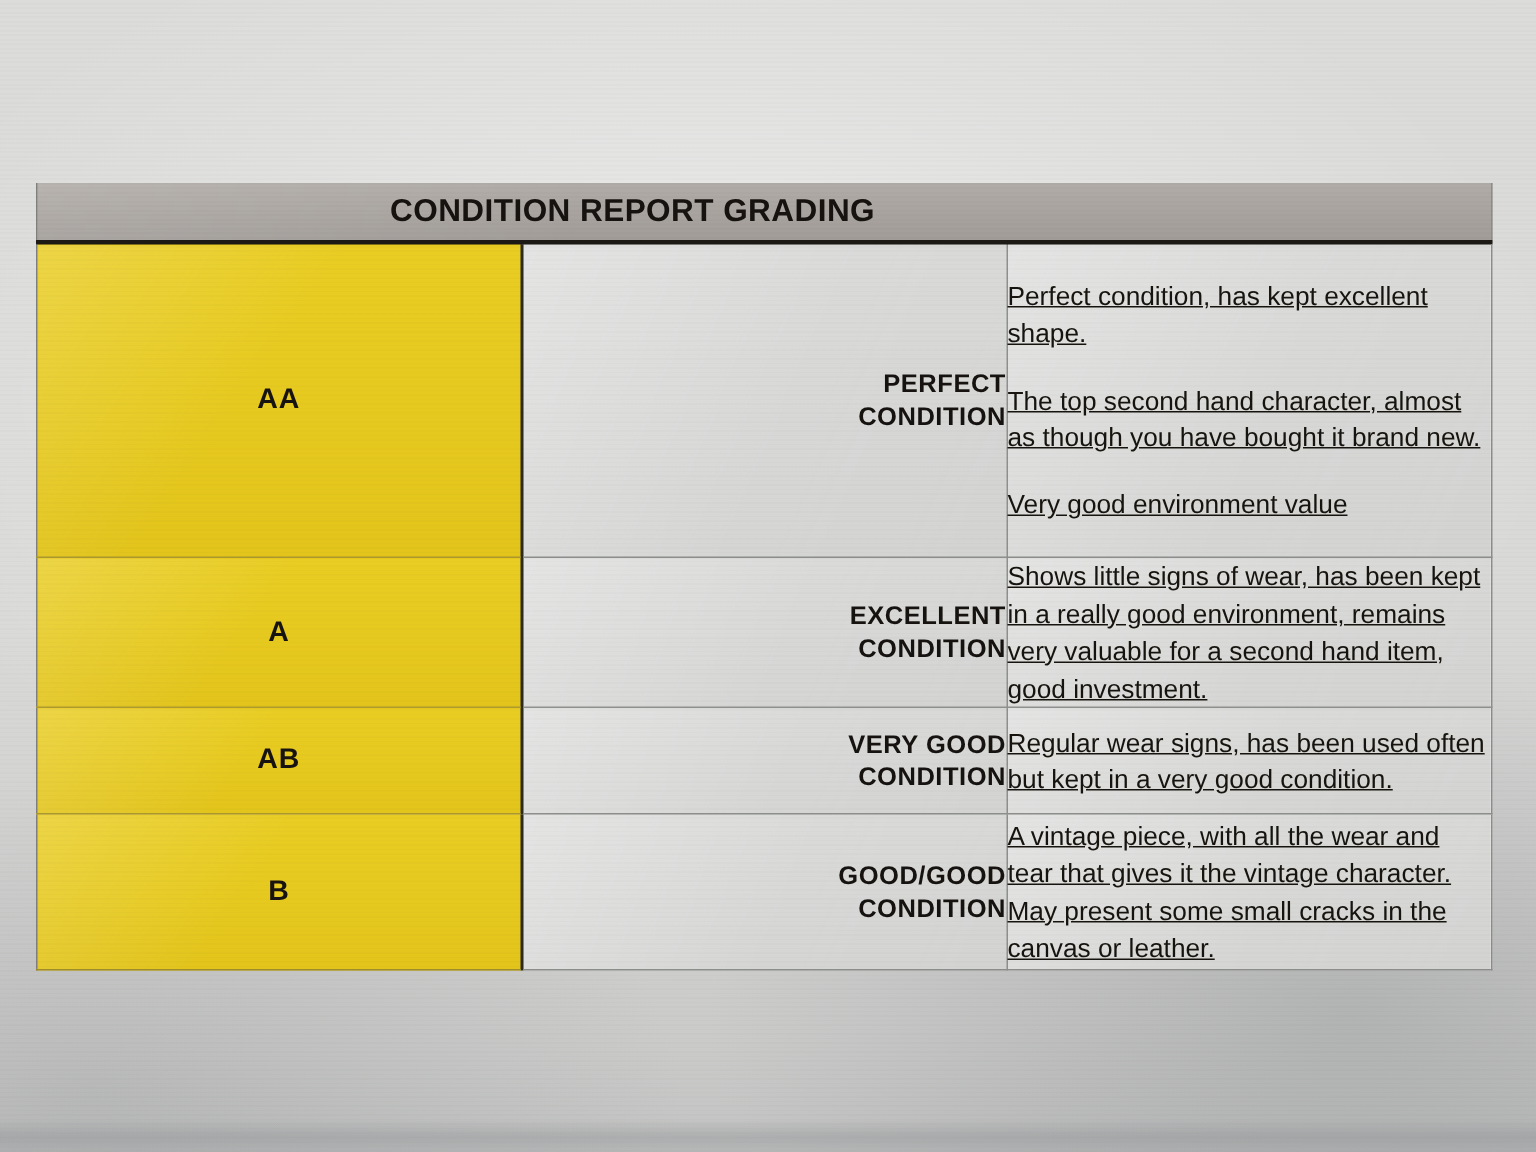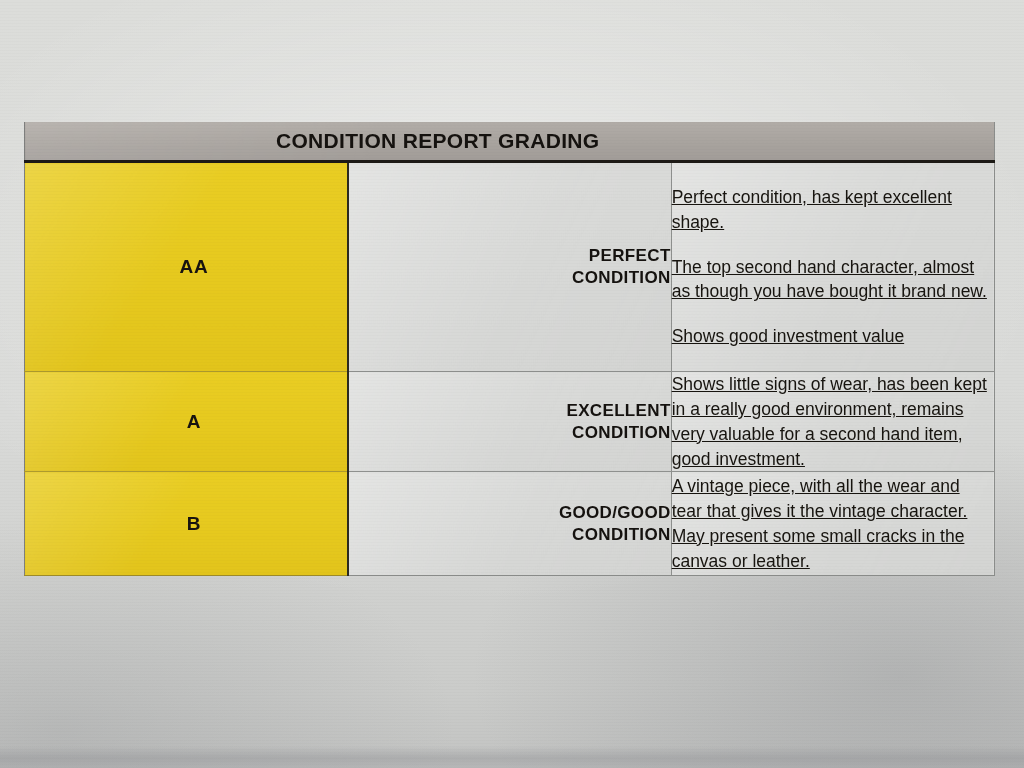--- a/index.html
+++ b/index.html
@@ -126,21 +126,21 @@
   }
   .body-row:last-child td.grade-cell {
     border-bottom: 1px solid #9e8c2a;
   }
 
   #row-aa td { height: 208px; }
   #row-a  td { height: 98px; }
   #row-ab td { height: 70px; }
   #row-b  td { height: 103px; }
 
-  #grading-table .outer-left  { border-left: 1px solid #7e7f7e; padding-left: 16px; }
+  #grading-table .outer-left  { border-left: 1px solid #7e7f7e; }
   #grading-table .outer-right { border-right: 1px solid #8b8d8b; }
 
   
   #grain {
     position: absolute;
     inset: 0;
     pointer-events: none;
     opacity: 0.05;
     background-image:
       repeating-linear-gradient(0deg, rgba(0,0,0,0.30) 0px, rgba(0,0,0,0.30) 1px, rgba(255,255,255,0.00) 1px, rgba(255,255,255,0.00) 3px);
@@ -161,35 +161,45 @@
 
     <tr class="body-row" id="row-aa">
       <td class="grade-cell outer-left">AA</td>
       <td class="label-cell">
         <span>PERFECT</span><br>
         <span>CONDITION</span>
       </td>
       <td class="desc-cell outer-right">
         <p>Perfect condition, has kept excellent shape.</p>
         <p>The top second hand character, almost as though you have bought it brand new.</p>
-        <p>Shows good investment value</p>
+        <p>Very good environment value</p>
       </td>
     </tr>
 
     <tr class="body-row" id="row-a">
       <td class="grade-cell outer-left">A</td>
       <td class="label-cell">
         <span>EXCELLENT</span><br>
         <span>CONDITION</span>
       </td>
       <td class="desc-cell outer-right">
         <p>Shows little signs of wear, has been kept in a really good environment, remains very valuable for a second hand item, good investment.</p>
       </td>
     </tr>
 
+    <tr class="body-row" id="row-ab">
+      <td class="grade-cell outer-left">AB</td>
+      <td class="label-cell">
+        <span>VERY GOOD</span><br>
+        <span>CONDITION</span>
+      </td>
+      <td class="desc-cell outer-right">
+        <p>Regular wear signs, has been used often but kept in a very good condition.</p>
+      </td>
+    </tr>
 
     <tr class="body-row" id="row-b">
       <td class="grade-cell outer-left">B</td>
       <td class="label-cell">
         <span>GOOD/GOOD</span><br>
         <span>CONDITION</span>
       </td>
       <td class="desc-cell outer-right">
         <p>A vintage piece, with all the wear and tear that gives it the vintage character. May present some small cracks in the canvas or leather.</p>
       </td>

